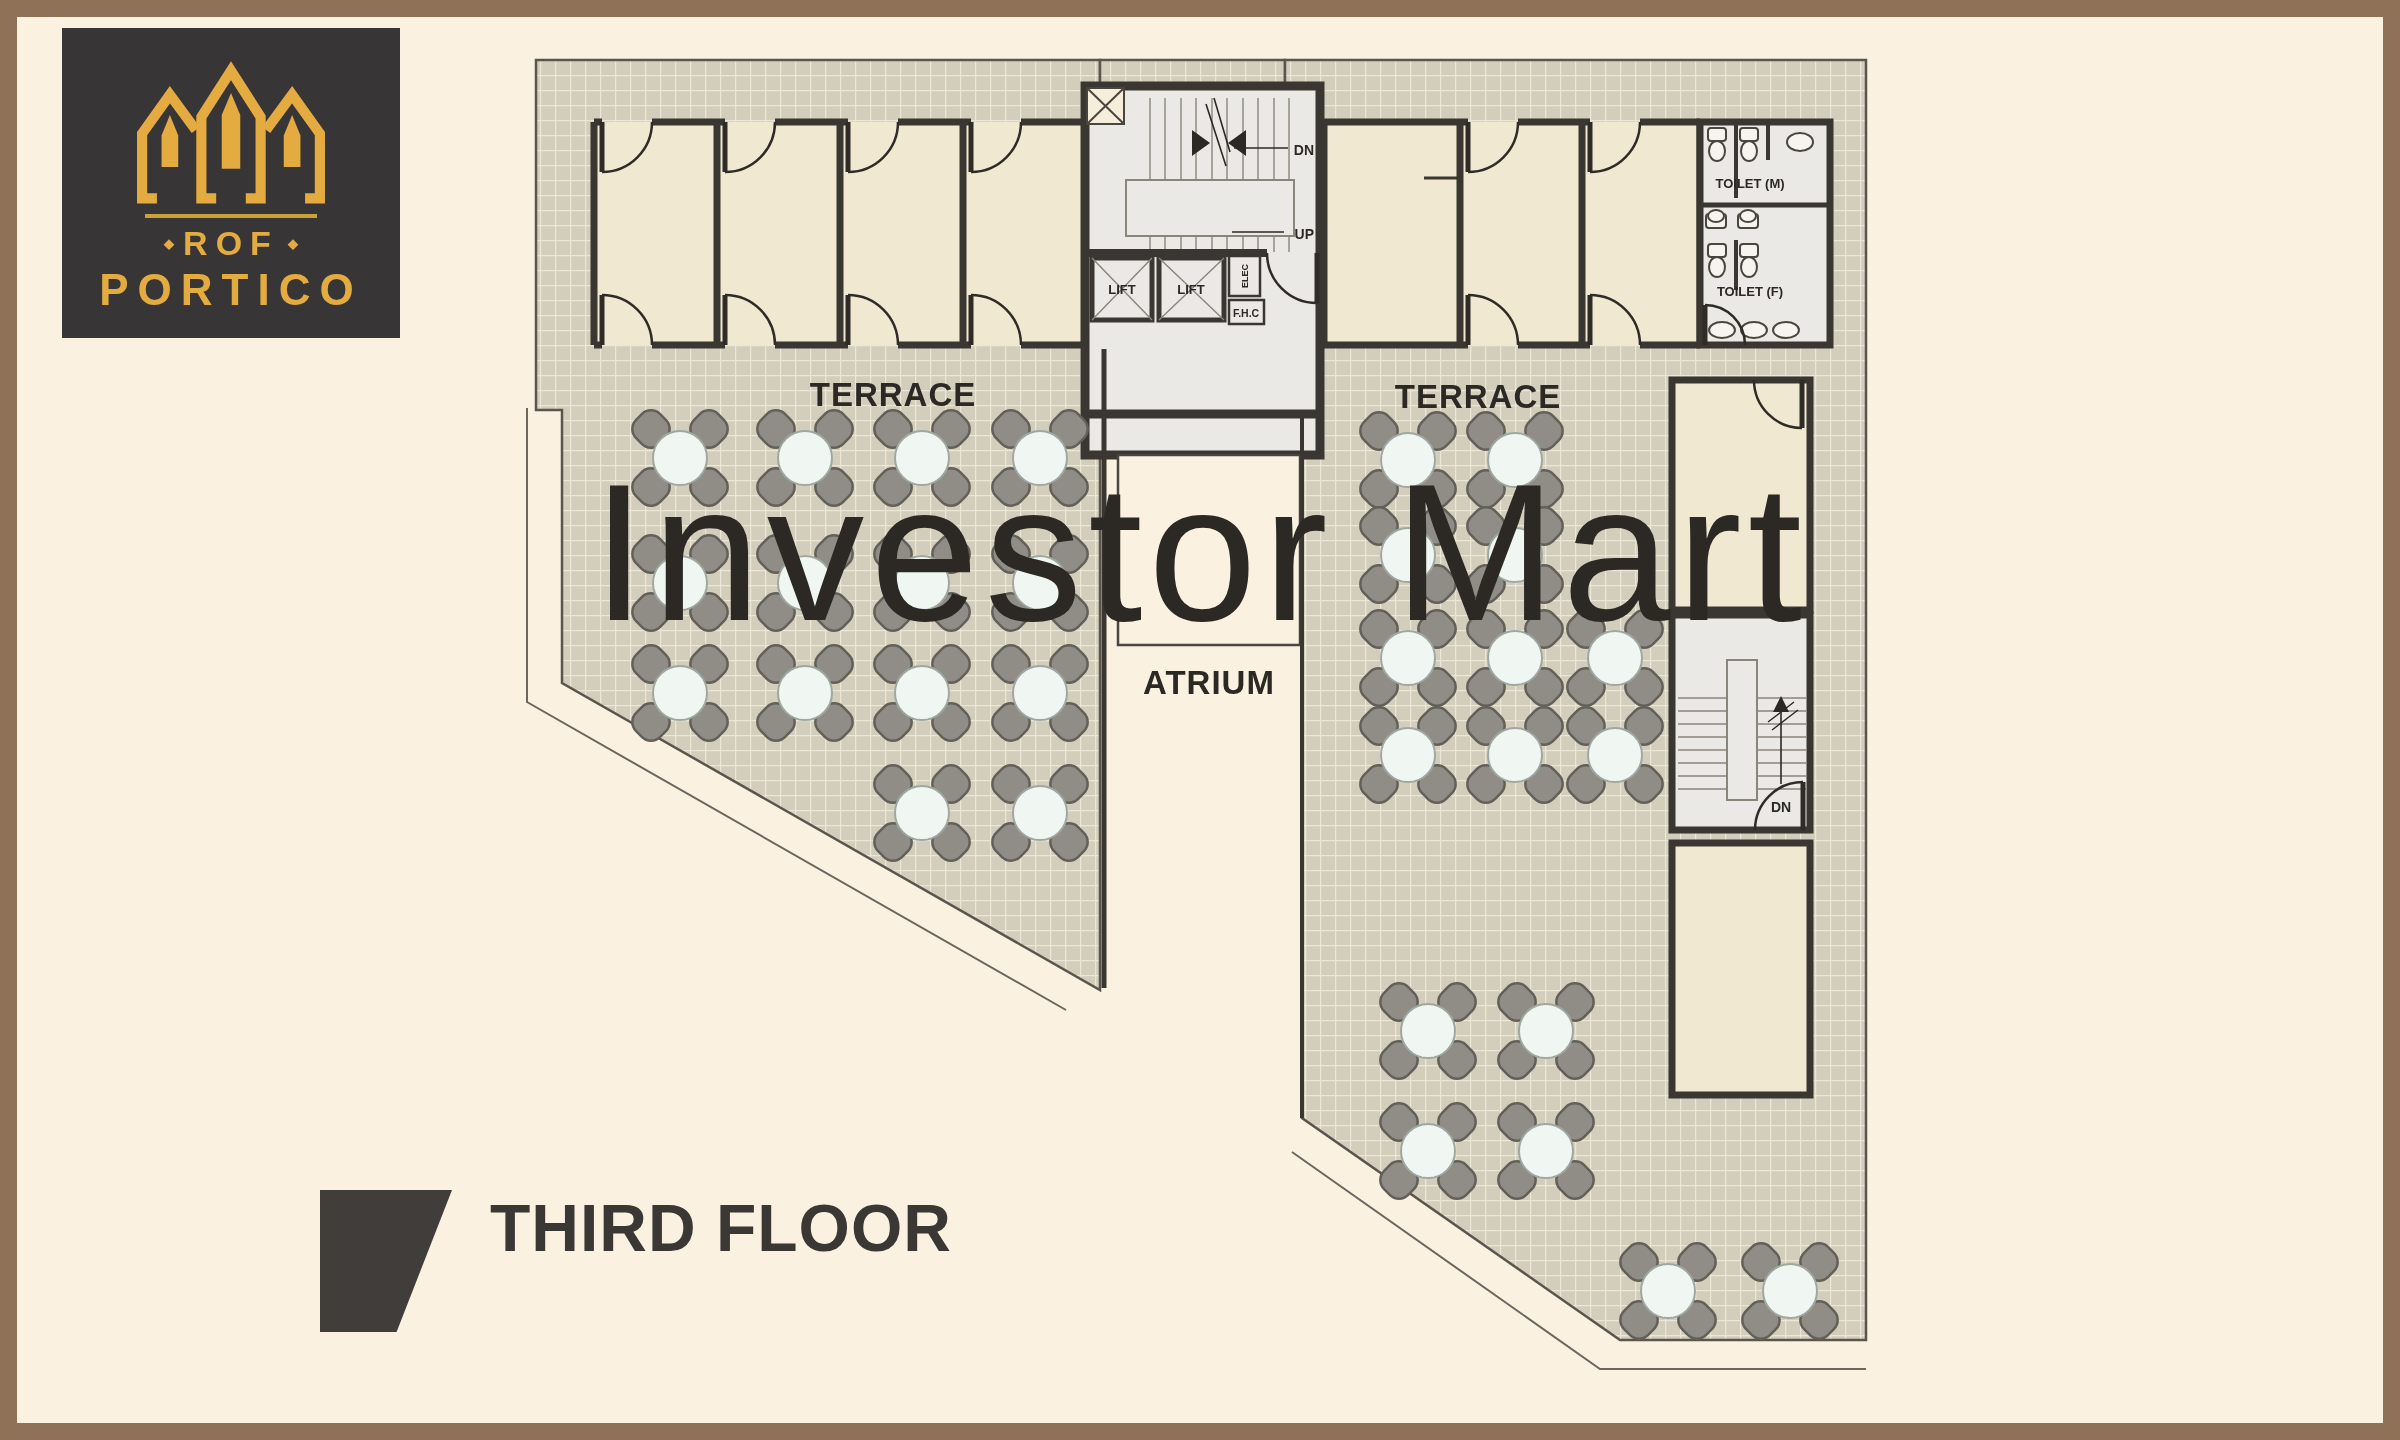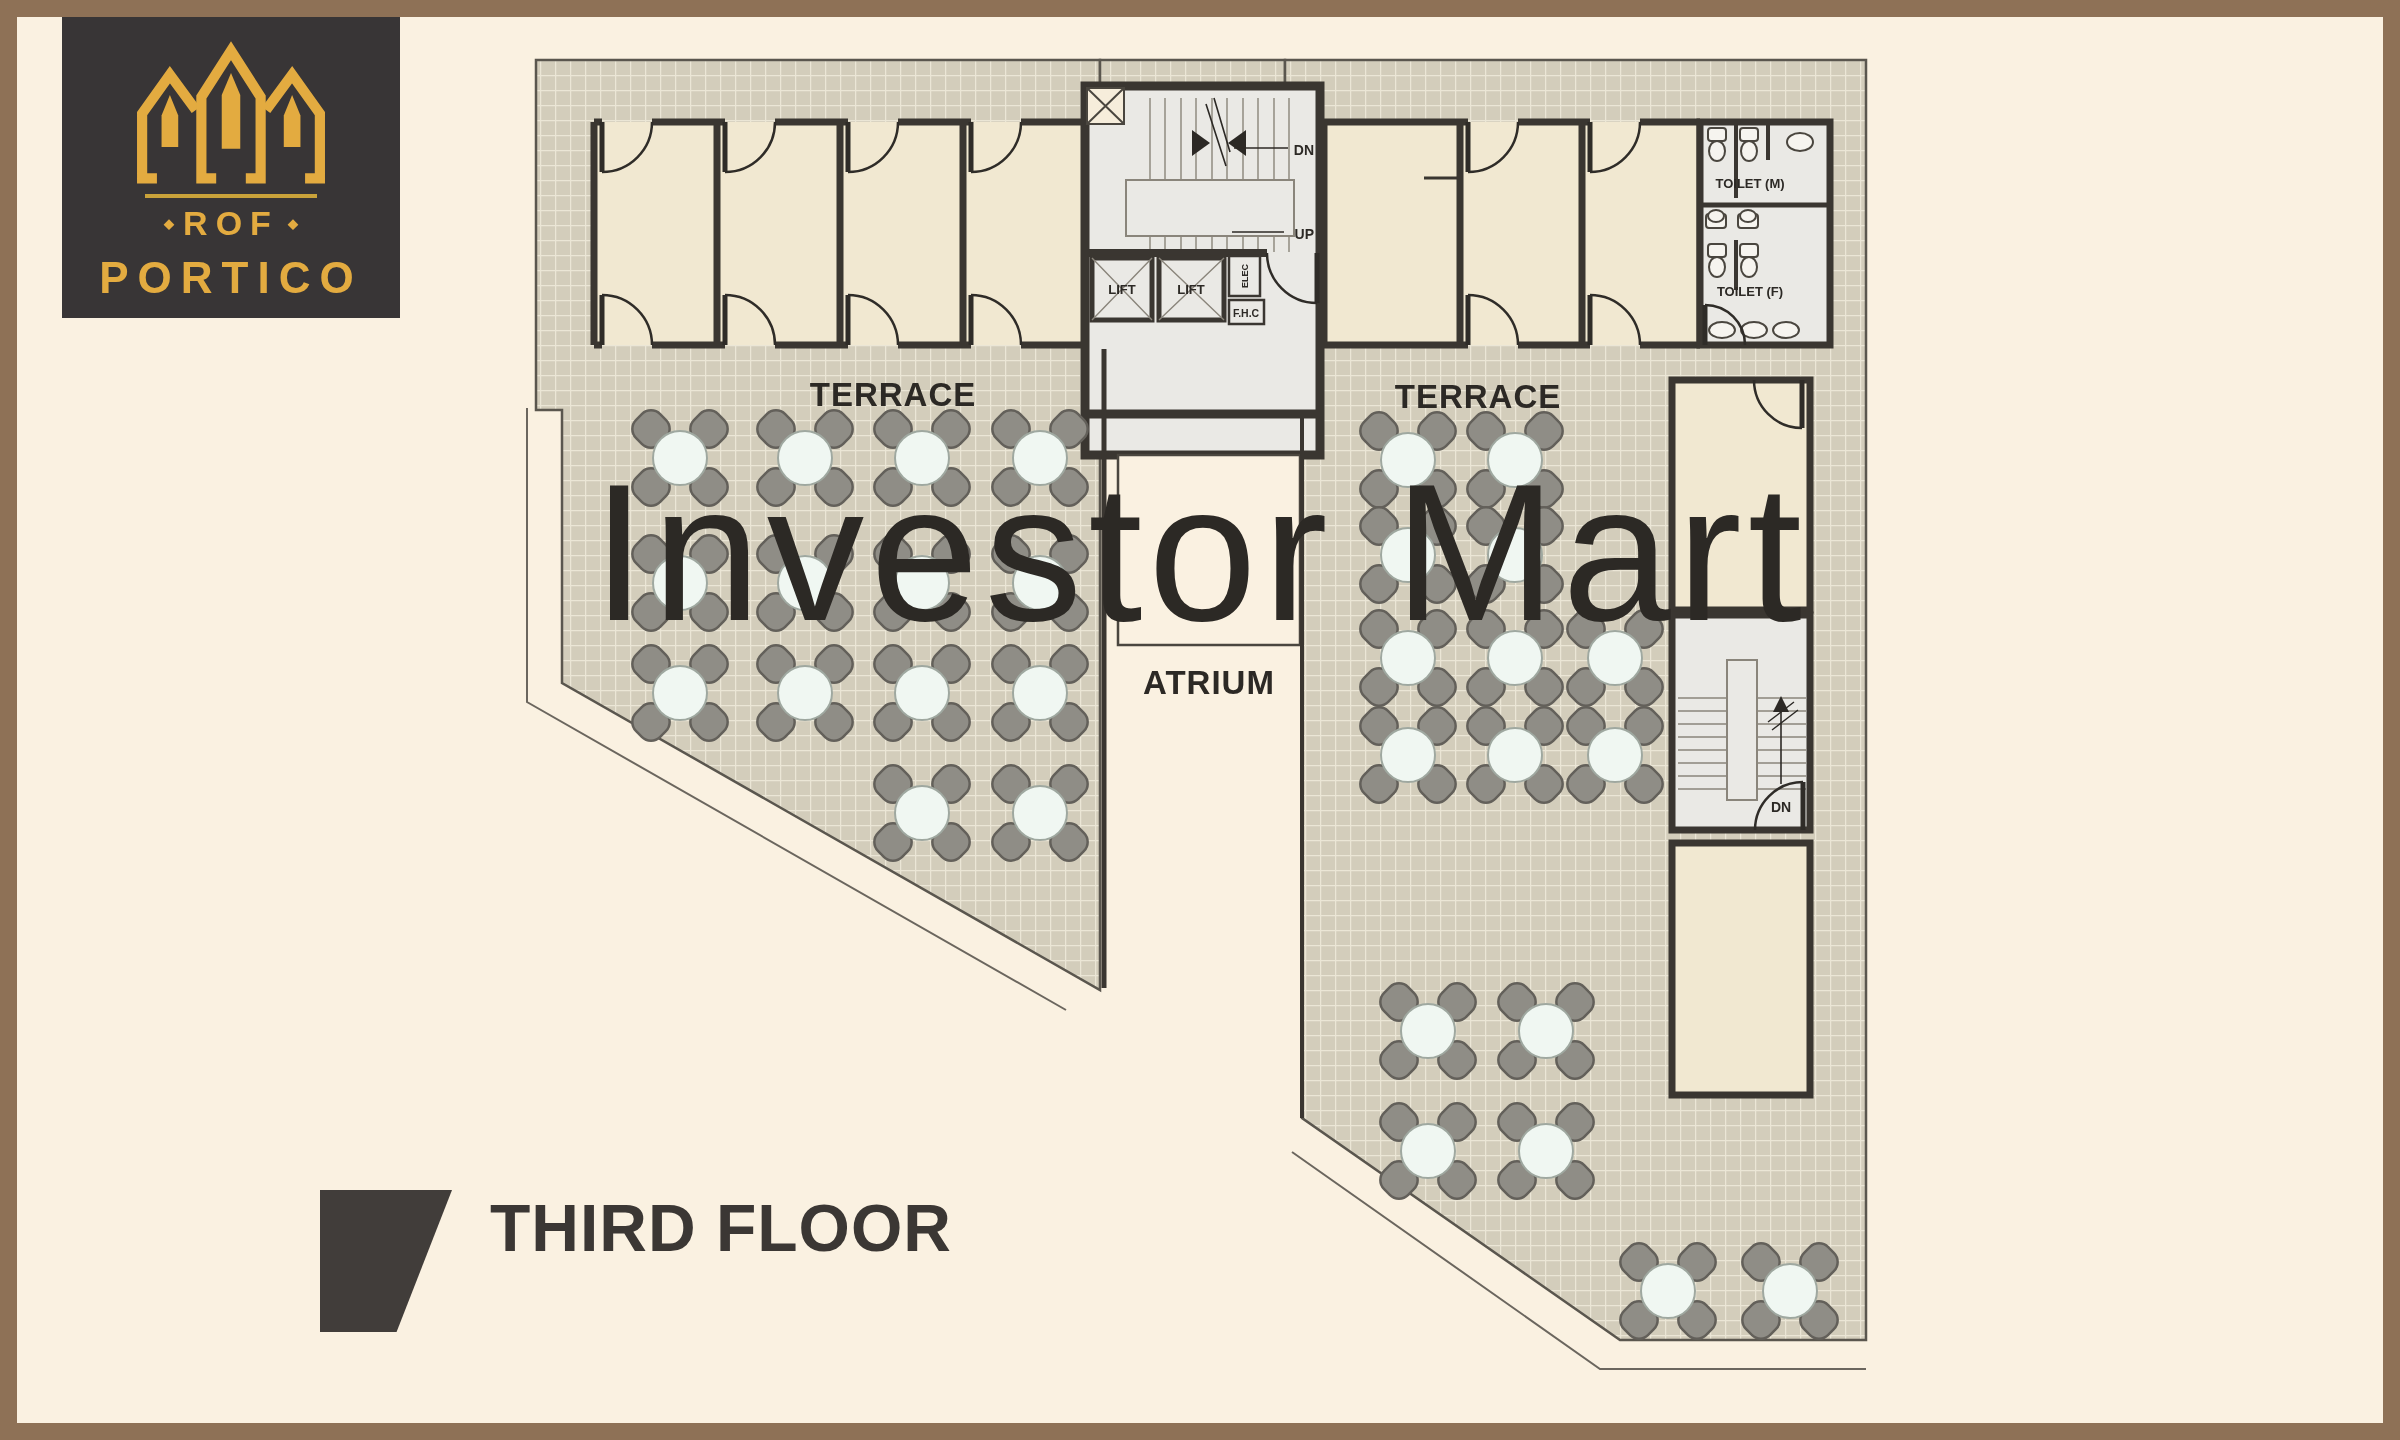--- a/index.html
+++ b/index.html
@@ -1,24 +1,24 @@
 <!DOCTYPE html>
 <html><head>
 <meta charset="utf-8">
 <style>
   html,body{margin:0;padding:0;width:2400px;height:1440px;overflow:hidden;
     font-family:"Liberation Sans",sans-serif;background:#faf1e1;}
   .frame{position:absolute;inset:0;border:17px solid #8e7156;box-sizing:border-box;pointer-events:none;z-index:50;}
   
-  .logo{position:absolute;left:62px;top:8px;width:338px;height:310px;background:#383536;text-align:center;z-index:10;}
+  .logo{position:absolute;left:62px;top:28px;width:338px;height:310px;background:#383536;text-align:center;z-index:10;}
   .logo svg{display:block;margin:26px auto 0;}
   .logo .rule{width:172px;height:4px;background:#c9a23a;margin:10px auto 8px;}
   .logo .rof-row{color:#e3ab40;font-size:34px;font-weight:700;letter-spacing:8px;line-height:1;}
   .logo .dot{font-size:13px;letter-spacing:0;vertical-align:7px;margin:0 9px;}
-  .logo .portico{color:#e3ab40;font-size:44px;font-weight:700;letter-spacing:9px;margin-top:16px;line-height:1;}
+  .logo .portico{color:#e3ab40;font-size:44px;font-weight:700;letter-spacing:9px;margin-top:8px;line-height:1;}
   
   .floor-title{position:absolute;left:320px;top:1190px;display:flex;align-items:flex-start;gap:38px;z-index:10;}
   .floor-title .mark{width:132px;height:142px;background:#413d3a;
     clip-path:polygon(0 0,100% 0,58% 100%,0 100%);}
   .floor-title .txt{font-size:66px;font-weight:700;color:#3b3734;letter-spacing:1px;}
   
   svg.plan{position:absolute;left:0;top:0;z-index:1;}
   svg.plan text{font-family:"Liberation Sans",sans-serif;fill:#2c2925;}
   .lbl-big{font-size:33px;font-weight:600;letter-spacing:1px;}
   .lbl-atrium{font-size:33px;font-weight:700;letter-spacing:1px;}

